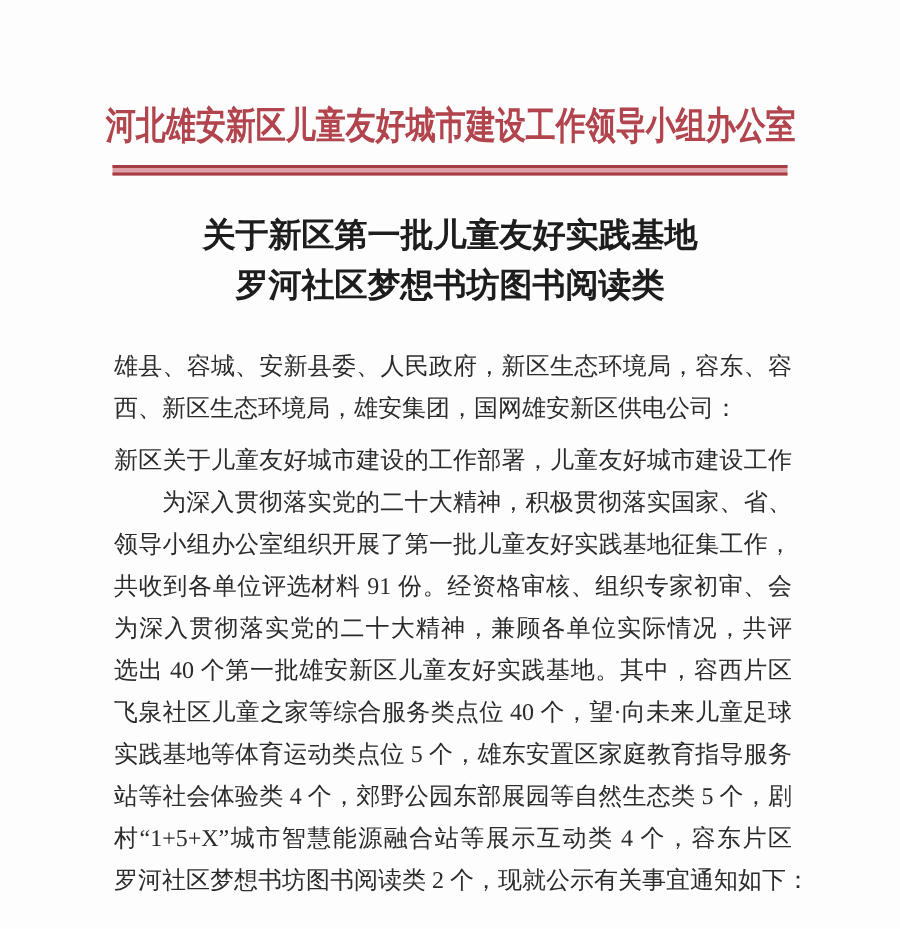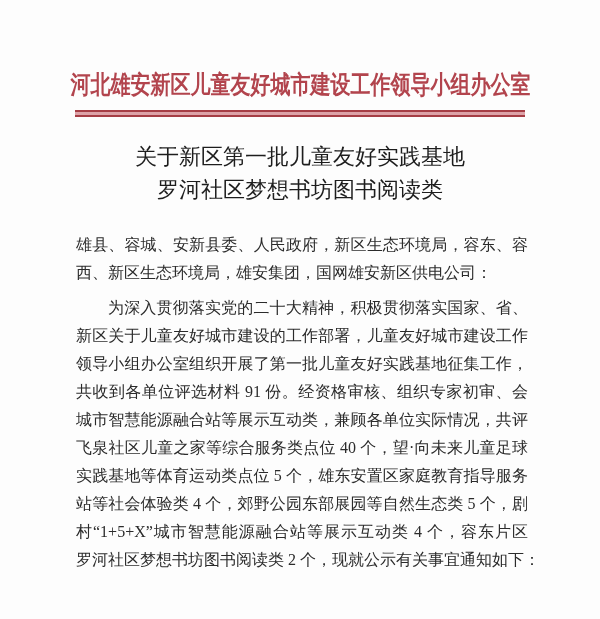--- a/index.html
+++ b/index.html
@@ -51,21 +51,21 @@
     border-top:2px solid var(--rule-dark);
     border-bottom:2px solid var(--rule-dark);
   }
   .doc-title{
     position:absolute;
     top:140px;
     left:0;
     width:600px;
     text-align:center;
     color:var(--title-ink);
-    font-weight:normal;
+    font-weight:bold;
     font-size:22px;
     line-height:33px;
   }
   .doc-body{
     position:absolute;
     top:231px;
     left:76px;
     width:452px;
     color:var(--body-ink);
     font-size:16px;
@@ -102,25 +102,26 @@
     <div>关于新区第一批儿童友好实践基地</div>
     <div>罗河社区梦想书坊图书阅读类</div>
   </div>
 
   <div class="doc-body">
     <div id="recipients">
         <div class="doc-line justify">雄县、容城、安新县委、人民政府，新区生态环境局，容东、容</div>
         <div class="doc-line">西、新区生态环境局，雄安集团，国网雄安新区供电公司：</div>
       </div>
     <div id="paragraph" class="paragraph">
+        <div class="doc-line justify">新区关于儿童友好城市建设的工作部署，儿童友好城市建设工作</div>
         <div class="doc-line justify indent">为深入贯彻落实党的二十大精神，积极贯彻落实国家、省、</div>
-        <div class="doc-line justify">新区关于儿童友好城市建设的工作部署，儿童友好城市建设工作</div>
         <div class="doc-line justify">领导小组办公室组织开展了第一批儿童友好实践基地征集工作，</div>
         <div class="doc-line justify">共收到各单位评选材料 91 份。经资格审核、组织专家初审、会</div>
-        <div class="doc-line justify">城市智慧能源融合站等展示互动类，兼顾各单位实际情况，共评</div>
+        <div class="doc-line justify">为深入贯彻落实党的二十大精神，兼顾各单位实际情况，共评</div>
+        <div class="doc-line justify">选出 40 个第一批雄安新区儿童友好实践基地。其中，容西片区</div>
         <div class="doc-line justify">飞泉社区儿童之家等综合服务类点位 40 个，望·向未来儿童足球</div>
         <div class="doc-line justify">实践基地等体育运动类点位 5 个，雄东安置区家庭教育指导服务</div>
         <div class="doc-line justify">站等社会体验类 4 个，郊野公园东部展园等自然生态类 5 个，剧</div>
         <div class="doc-line justify">村“1+5+X”城市智慧能源融合站等展示互动类 4 个，容东片区</div>
         <div class="doc-line">罗河社区梦想书坊图书阅读类 2 个，现就公示有关事宜通知如下：</div>
       </div>
   </div>
 
 </div>
 

